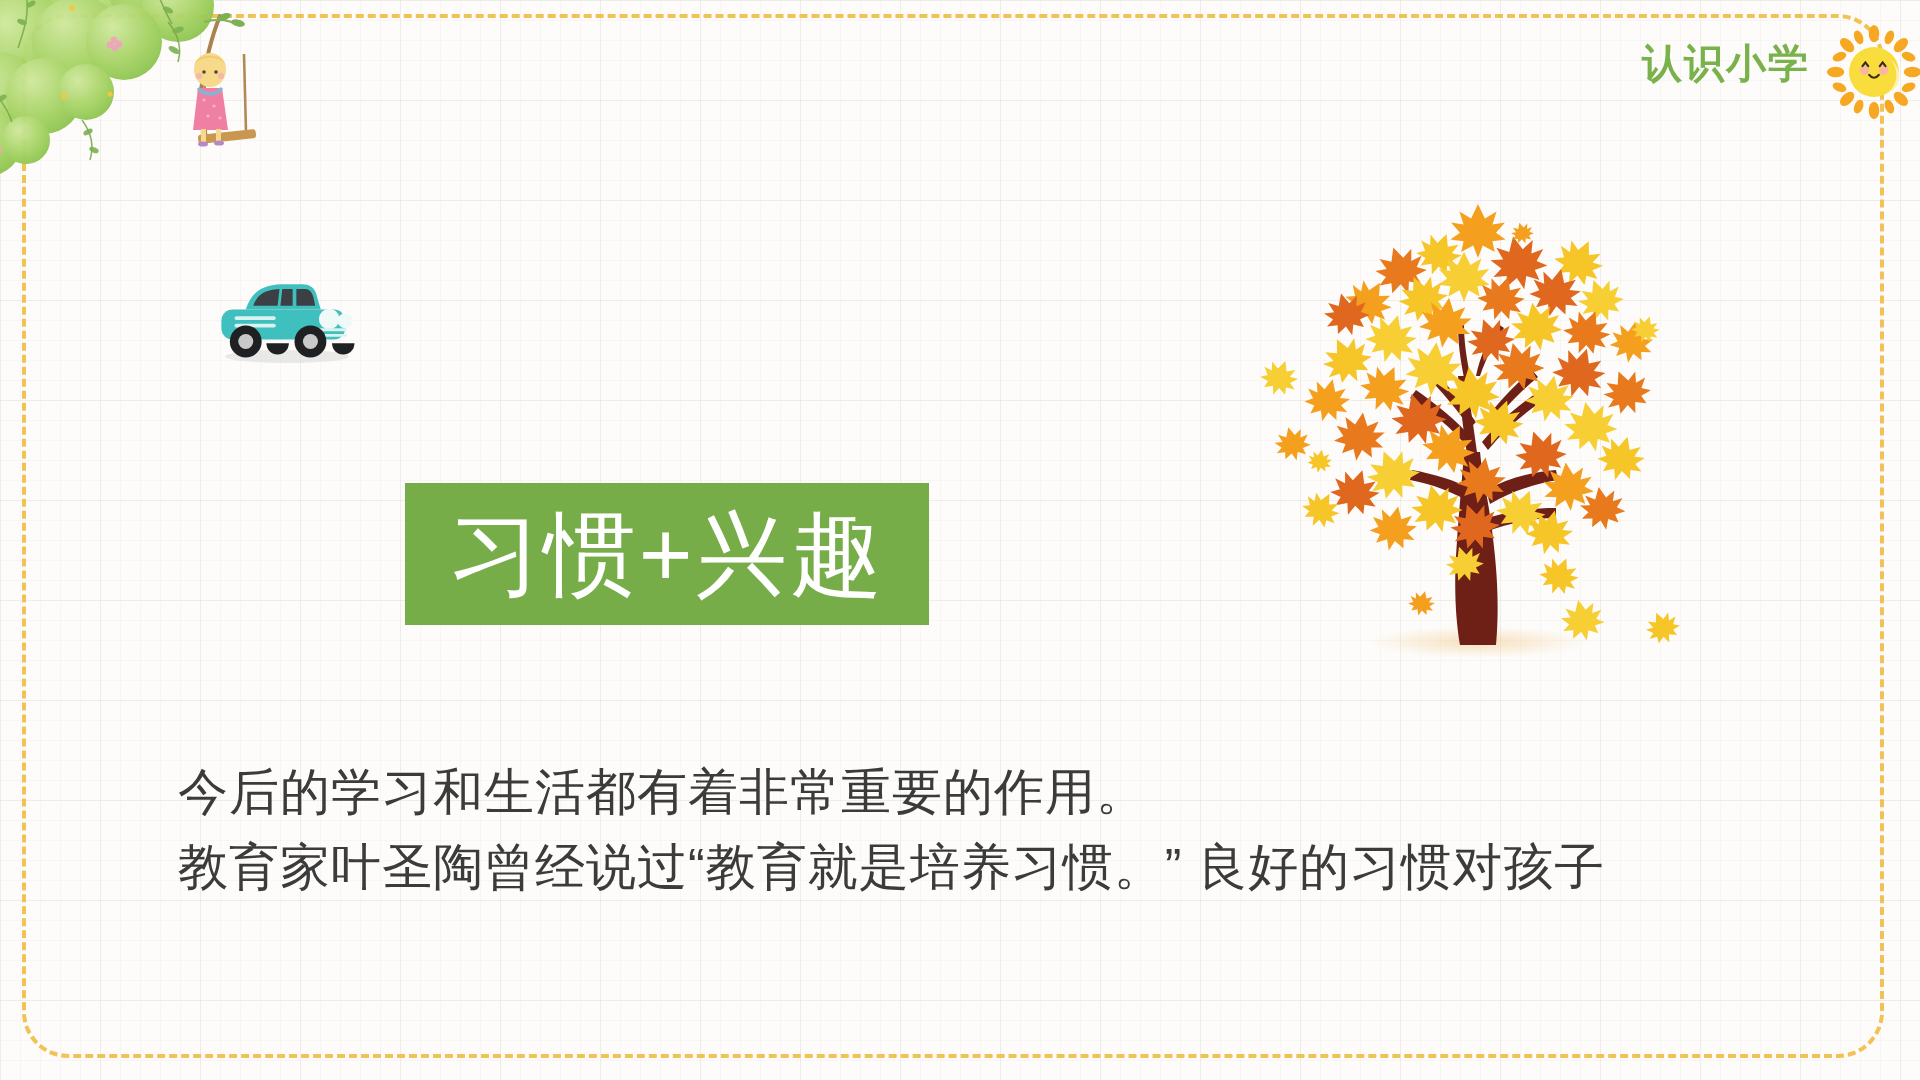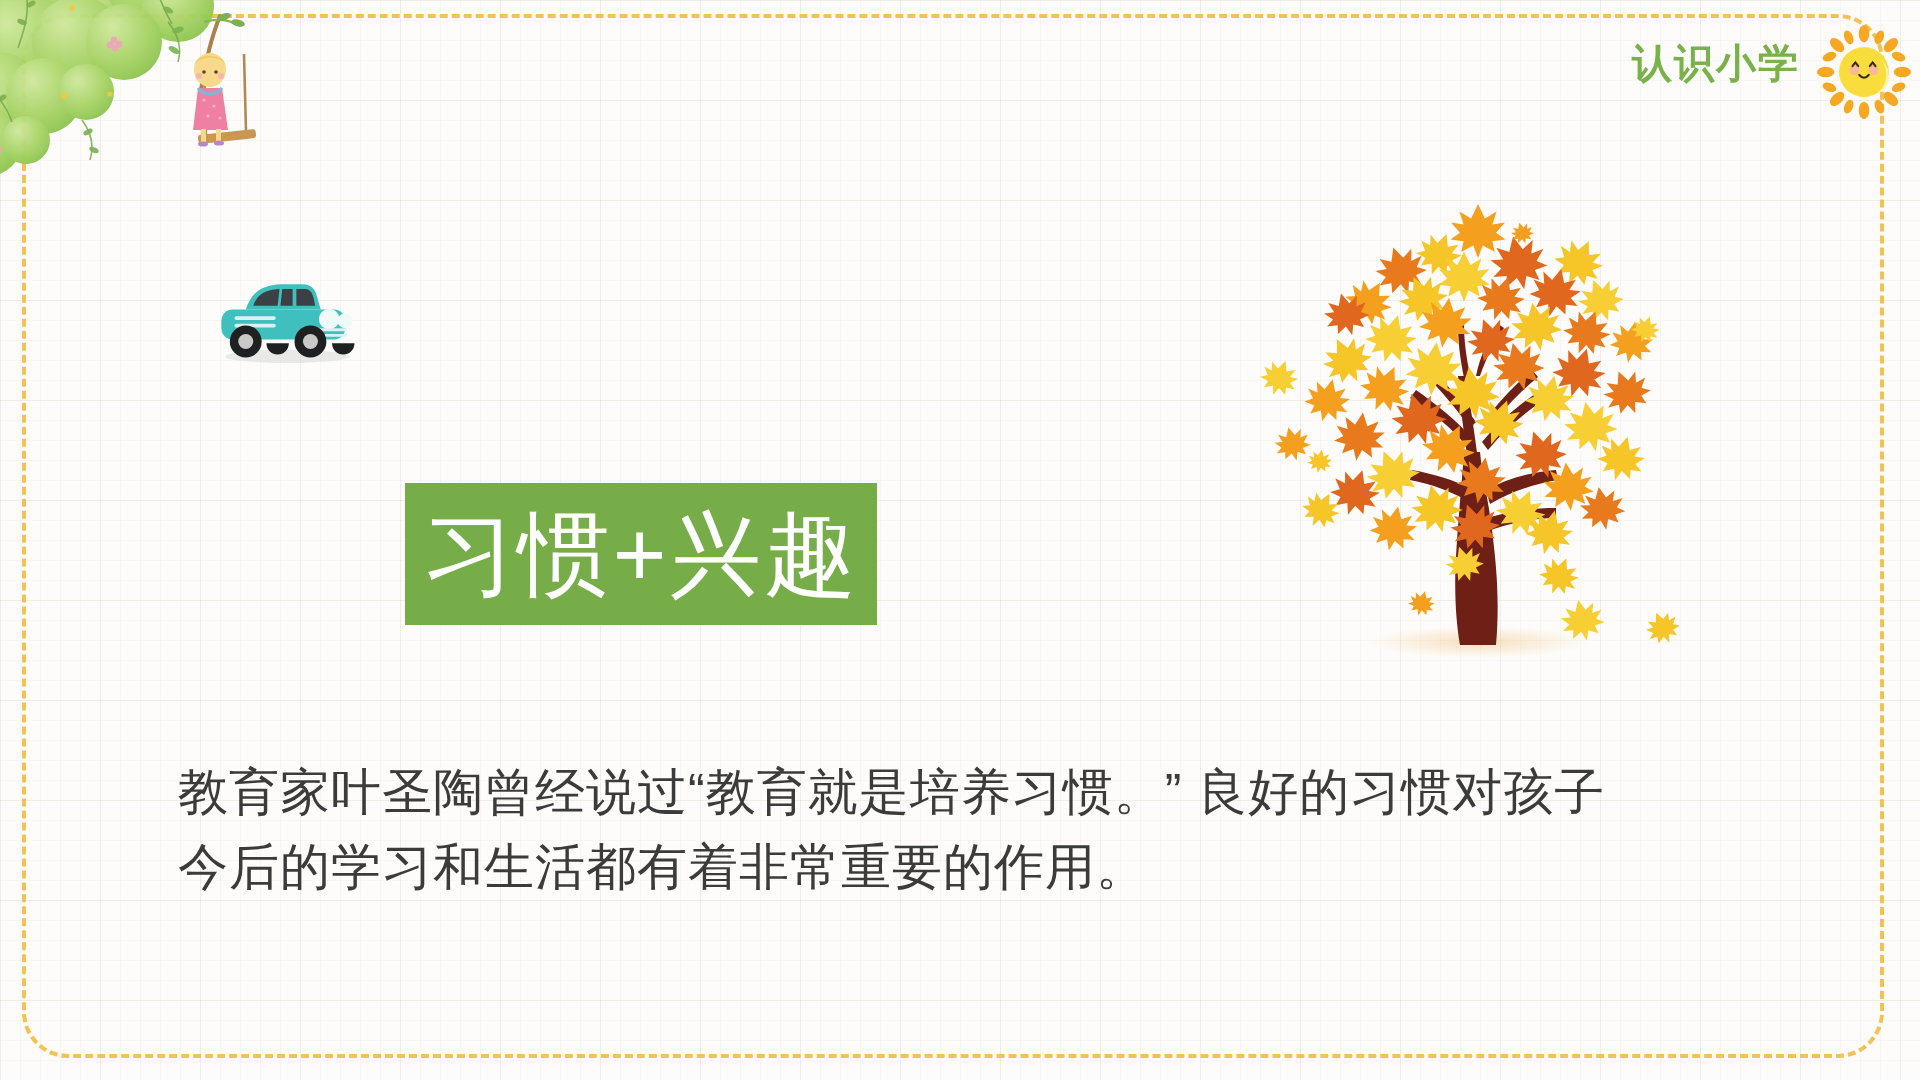--- a/index.html
+++ b/index.html
@@ -44,21 +44,21 @@
   
   .corner-art {
     position: absolute;
     left: -18px; top: -30px;
     width: 330px; height: 230px;
   }
 
   
   .brand {
     position: absolute;
-    right: 120px; top: 36px;
+    right: 110px; top: 36px;
     display: flex;
     align-items: center;
     gap: 26px;
   }
   .brand-text {
     font-size: 40px;
     font-weight: 700;
     color: #79b14a;
     letter-spacing: 2px;
     white-space: nowrap;
@@ -79,21 +79,21 @@
     font-weight: 700;
     color: #1b1b1b;
     letter-spacing: 1px;
     white-space: nowrap;
   }
 
   
   .highlight-box {
     position: absolute;
     left: 405px; top: 483px;
-    width: 472px; height: 142px;
+    width: 524px; height: 142px;
     background: #76ad49;
     display: flex;
     align-items: center;
     justify-content: center;
   }
   .highlight-text {
     color: #ffffff;
     font-size: 92px;
     font-weight: 400;
     letter-spacing: 3px;
@@ -468,17 +468,17 @@
       <g fill="#f4a01e">
           <use href="#maple" transform="translate(272,42) scale(0.6) rotate(-16)"></use>
         </g>
       <g fill="#f6c527">
           <use href="#maple" transform="translate(70,270) scale(0.65) rotate(10)"></use>
         </g>
     </g>
   </svg>
 
   <div class="paragraph">
+    <span class="line">今后的学习和生活都有着非常重要的作用。</span>
     <span class="line">教育家叶圣陶曾经说过“教育就是培养习惯。” 良好的习惯对孩子</span>
-    <span class="line">今后的学习和生活都有着非常重要的作用。</span>
   </div>
 
 </div>
 
 </body></html>

